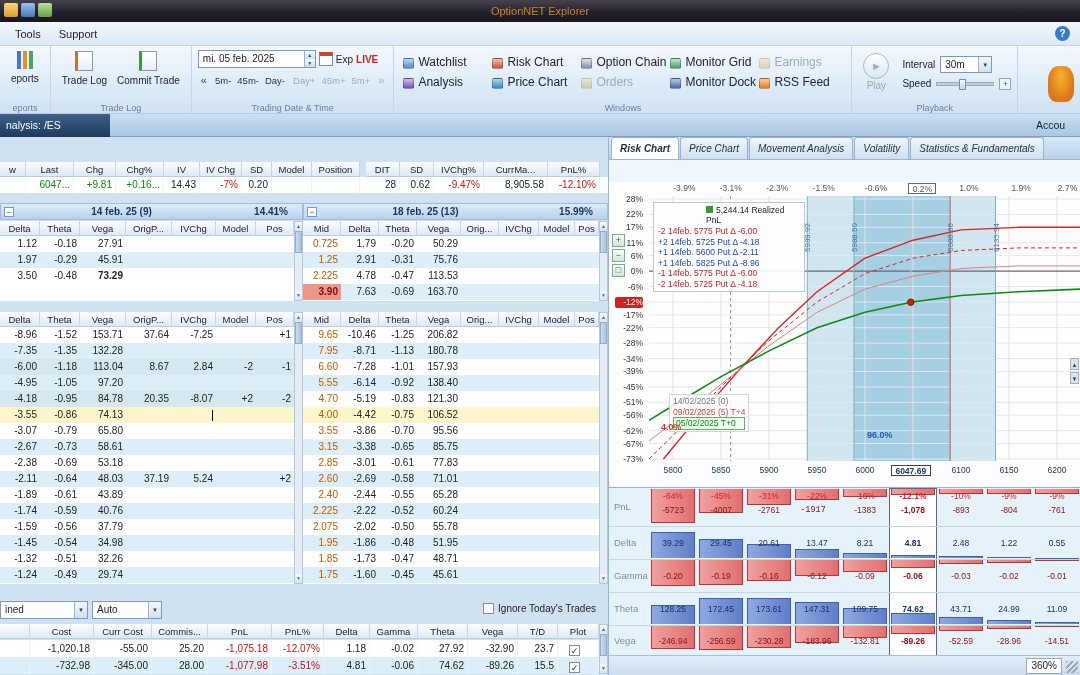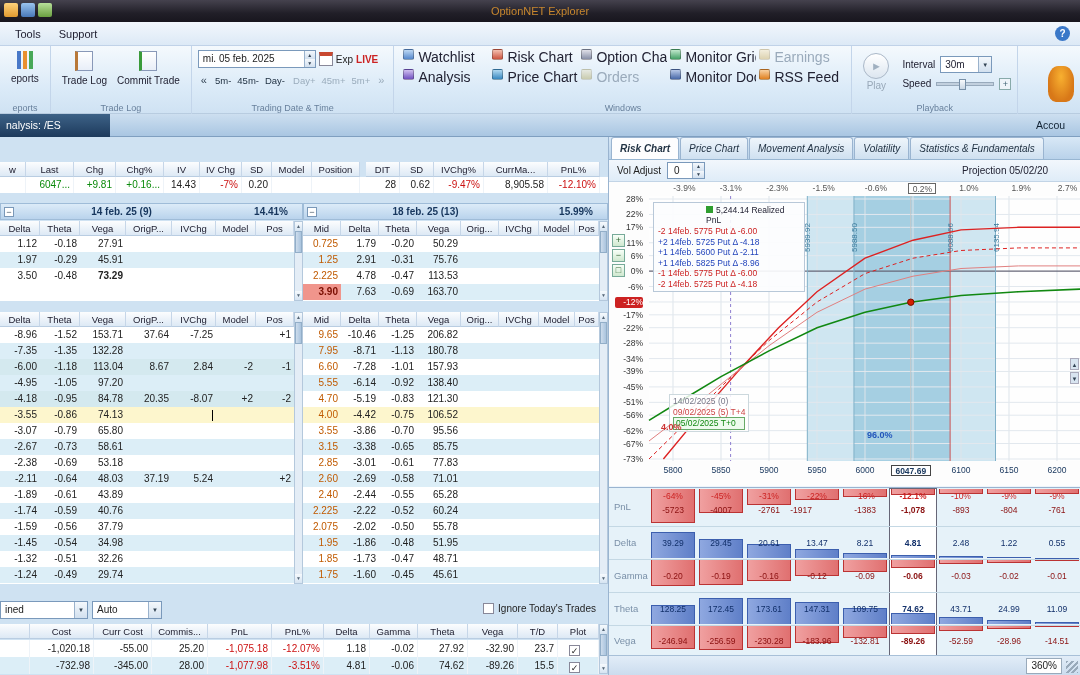--- a/index.html
+++ b/index.html
@@ -32,21 +32,21 @@
 .spin{position:absolute;right:0;top:0;width:11px;height:100%;display:flex;flex-direction:column;border-left:1px solid #9ab2cc;}
 .spin i{flex:1;font-size:5px;line-height:8px;text-align:center;background:linear-gradient(#f4f8fc,#d2e0ef);font-style:normal;color:#345;}
 .cal-icon{display:inline-block;width:14px;height:14px;background:#fff;border:1px solid #889;border-top:4px solid #c84830;}
 .exp{font-size:10px;}
 .live{font-size:10px;font-weight:bold;color:#cc2222;}
 .dt-row2{display:flex;align-items:center;gap:2px;height:18px;margin-top:2px;}
 .navbtn{font-size:9.5px;padding:1px 3px;color:#234;}
 .dim,.navbtn.dim,.navarr.dim{color:#9aacbc;}
 .navarr{font-size:11px;color:#345;padding:0 3px;}
 .winrow{display:flex;height:20px;}
-.winbtn{display:flex;align-items:flex-start;gap:4px;width:89px;font-size:14px;color:#223;padding-left:3px;overflow:hidden;white-space:nowrap;}
+.winbtn{display:flex;align-items:flex-end;gap:4px;width:89px;font-size:12px;color:#223;padding-left:3px;overflow:hidden;white-space:nowrap;}
 .winbtn.disabled{color:#9aaabb;}
 .winbtn.disabled .mini-icon{opacity:.4;}
 .mini-icon{width:11px;height:11px;border-radius:2px;border:1px solid rgba(0,0,0,.25);flex:0 0 11px;}
 .watchlist-icon{background:linear-gradient(#bcd8f4,#5588cc);}
 .risk-chart-icon{background:linear-gradient(#f4c0b0,#cc5540);}
 .option-chain-icon{background:linear-gradient(#e0e0e8,#8890a8);}
 .monitor-grid-icon{background:linear-gradient(#c0e8cc,#44a066);}
 .earnings-icon{background:linear-gradient(#f4e0b0,#c8a040);}
 .analysis-icon{background:linear-gradient(#d0c0f0,#7050c0);}
 .price-chart-icon{background:linear-gradient(#b0d8f0,#3888c0);}
@@ -402,31 +402,20 @@
       </div>
       <div class="vscroll" style="left: 599px; top: 487px; height: 50px;">
         <i class="sarr up">▲</i>
         <i class="sthumb"></i>
         <i class="sarr dn">▼</i>
       </div>
     </div>
 
   <div class="right-panel">
     <div id="rp-tabs" class="rp-tabs"><span class="rtab active">Risk Chart</span><span class="rtab">Price Chart</span><span class="rtab">Movement Analysis</span><span class="rtab">Volatility</span><span class="rtab">Statistics &amp; Fundamentals</span></div>
-    <div class="vol-row">
-      <span>Vol Adjust</span>
-      <span class="spinbox">
-        <span>0</span>
-        <span class="spin2">
-            <i>▲</i>
-            <i>▼</i>
-          </span>
-      </span>
-      <span class="projection"><span>Projection</span> <span>05/02/20</span></span>
-    </div>
     <div id="chart" class="chart-area"><svg width="472" height="304">
           <rect x="40" y="14" width="432" height="265" fill="#fefefe"></rect>
           <rect x="198.32320000000007" y="14" width="188.17919999999955" height="265" fill="#cfe6f1"></rect>
           <rect x="244.95999999999998" y="14" width="96.15359999999987" height="265" fill="#a5cfe2"></rect>
           <g>
             <line x1="64" y1="14" x2="64" y2="279" stroke="#dde4ea"></line>
             <line x1="112" y1="14" x2="112" y2="279" stroke="#dde4ea"></line>
             <line x1="160" y1="14" x2="160" y2="279" stroke="#dde4ea"></line>
             <line x1="208" y1="14" x2="208" y2="279" stroke="#dde4ea"></line>
             <line x1="256" y1="14" x2="256" y2="279" stroke="#dde4ea"></line>
@@ -489,21 +478,21 @@
         <div class="gtext pctt" style="left: 40px; top: 3px;">-64%</div>
         <div class="gtext redv" style="left: 40px; top: 17px;">-5723</div>
         <div class="gbar red" style="left: 90px; width: 44px; height: 23.8px; top: 1px;"></div>
         <div class="gtext pctt" style="left: 88px; top: 3px;">-45%</div>
         <div class="gtext redv" style="left: 88px; top: 17px;">-4007</div>
         <div class="gbar red" style="left: 138px; width: 44px; height: 16.4px; top: 1px;"></div>
         <div class="gtext pctt" style="left: 136px; top: 3px;">-31%</div>
         <div class="gtext redv" style="left: 136px; top: 17px;">-2761</div>
         <div class="gbar red" style="left: 186px; width: 44px; height: 11.4px; top: 1px;"></div>
         <div class="gtext pctt" style="left: 184px; top: 3px;">-22%</div>
-        <div class="gtext redv" style="left: 168px; top: 17px;">-1917</div>
+        <div class="gtext redv" style="left: 180px; top: 17px; font-family: Liberation Mono, monospace;">-1917</div>
         <div class="gbar red" style="left: 234px; width: 44px; height: 8.2px; top: 1px;"></div>
         <div class="gtext pctt" style="left: 232px; top: 3px;">-16%</div>
         <div class="gtext redv" style="left: 232px; top: 17px;">-1383</div>
         <div class="gbar red" style="left: 282px; width: 44px; height: 6.4px; top: 1px;"></div>
         <div class="gtext pctt hot" style="left: 280px; top: 3px;">-12.1%</div>
         <div class="gtext redv hot" style="left: 280px; top: 17px;">-1,078</div>
         <div class="gbar red" style="left: 330px; width: 44px; height: 5.3px; top: 1px;"></div>
         <div class="gtext pctt" style="left: 328px; top: 3px;">-10%</div>
         <div class="gtext redv" style="left: 328px; top: 17px;">-893</div>
         <div class="gbar red" style="left: 378px; width: 44px; height: 4.8px; top: 1px;"></div>

